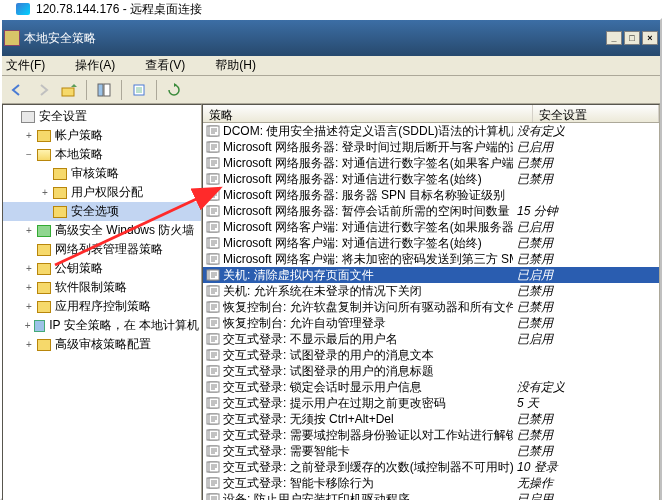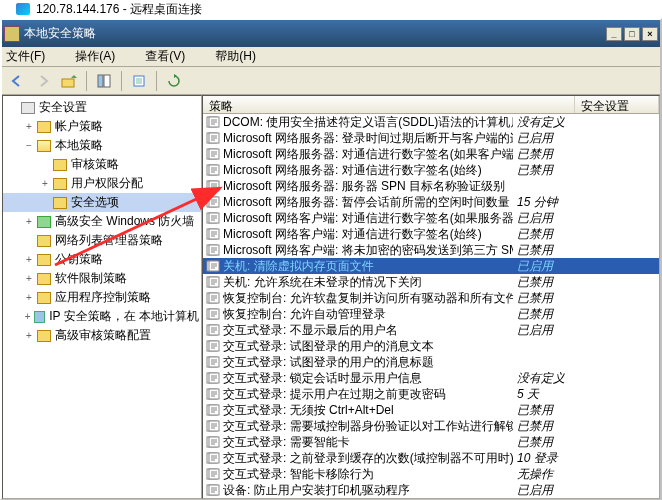--- a/index.html
+++ b/index.html
@@ -1,20 +1,20 @@
 <!DOCTYPE html>
 <html><head>
 <meta charset="utf-8">
 <style>
   * { box-sizing: border-box; margin: 0; padding: 0; font-family: "Microsoft YaHei", SimSun, Arial, sans-serif; font-size: 12px; }
   body { background: #ece9d8; width: 662px; height: 500px; overflow: hidden; position: relative; }
   .rdp-title { background: #fff; padding: 2px 16px; height: 18px; display: flex; align-items: center; }
   .rdp-icon { width: 14px; height: 12px; background: linear-gradient(135deg,#3a7bd5,#00d2ff); border-radius: 2px; margin-right: 6px; display:inline-block; }
   .outer { border: 2px solid #c0c0c0; border-top-color:#fff; border-left-color:#fff; height: 482px; }
-  .win-title { background: linear-gradient(#3c6ea5,#27496d); color:#fff; height: 27px; display:flex; align-items:center; padding:0 2px; }
+  .win-title { background: linear-gradient(#3c6ea5,#27496d); color:#fff; height: 36px; display:flex; align-items:center; padding:0 2px; }
   .win-title .wicon { width:16px; height:16px; background:#d8c468; margin-right:4px; display:inline-block; border:1px solid #846; }
   .win-title .spacer { flex:1; }
   .win-btns { display:flex; gap:2px; }
   .win-btn { width:16px; height:14px; background:#ece9d8; border:1px solid #808080; display:flex; align-items:center; justify-content:center; font-size:9px; font-weight:bold; color:#000; cursor:pointer; }
   .menubar { background:#ece9d8; height:20px; display:flex; align-items:center; padding:0 4px; gap:30px; border-bottom:1px solid #aca899; }
   .menubar span { cursor:pointer; }
   .toolbar { background:#ece9d8; height:28px; display:flex; align-items:center; padding:0 4px; gap:4px; border-bottom:1px solid #aca899; }
   .tbtn { width:22px; height:22px; display:flex; align-items:center; justify-content:center; border:1px solid transparent; cursor:pointer; }
   .tsep { width:1px; height:20px; background:#aca899; margin:0 2px; }
   .content { display:flex; height:404px; }
@@ -23,25 +23,25 @@
   .tree-item.selected { background:#c2d5f2; }
   .expander { width:12px; display:inline-flex; justify-content:center; color:#666; font-size:10px; margin-right:2px; }
   .folder-icon { width:14px; height:12px; background:#f6d96b; border:1px solid #b8860b; margin-right:4px; display:inline-block; }
   .folder-icon.open { background:linear-gradient(#fff3b0,#f6d96b); }
   .folder-icon.blue { background:#9cc3e8; border-color:#4a7; }
   .folder-icon.green { background:#8fd68f; border-color:#3a3; }
   .folder-icon.grid { background:#e8e8e8; border-color:#888; }
   .list-panel { flex:1; background:#fff; border:1px inset #aca899; position:relative; overflow:hidden; }
   .list-header { display:flex; background:linear-gradient(#fdfdfd,#ece9d8); border-bottom:1px solid #aca899; height:18px; position:sticky; top:0; }
   .list-header .col { padding:2px 6px; border-right:1px solid #d4d0c8; }
-  .col-policy { width:372px; }
+  .col-policy { width:330px; }
   .col-setting { flex:1; }
   .list-body { overflow-y:scroll; overflow-x:hidden; height:386px; }
   .row { display:flex; align-items:center; height:16px; padding:0 2px; cursor:pointer; }
-  .row.selected { background:#2a5db0; color:#7dd3fc; }
+  .row.selected { background:#2a5db0; color:#ffffff; }
   .row .picon { width:16px; height:14px; display:inline-flex; align-items:center; justify-content:center; margin-right:2px; }
   .picon svg { width:14px; height:12px; }
   .row .ptext { width:290px; white-space:nowrap; overflow:hidden; text-overflow:clip; }
   .row .psetting { flex:1; padding-left:4px; white-space:nowrap;font-style:italic; }
   .arrow-annot { position:absolute; pointer-events:none; z-index:50; }
 </style>
 </head>
 <body>
 
 <div class="rdp-title">

